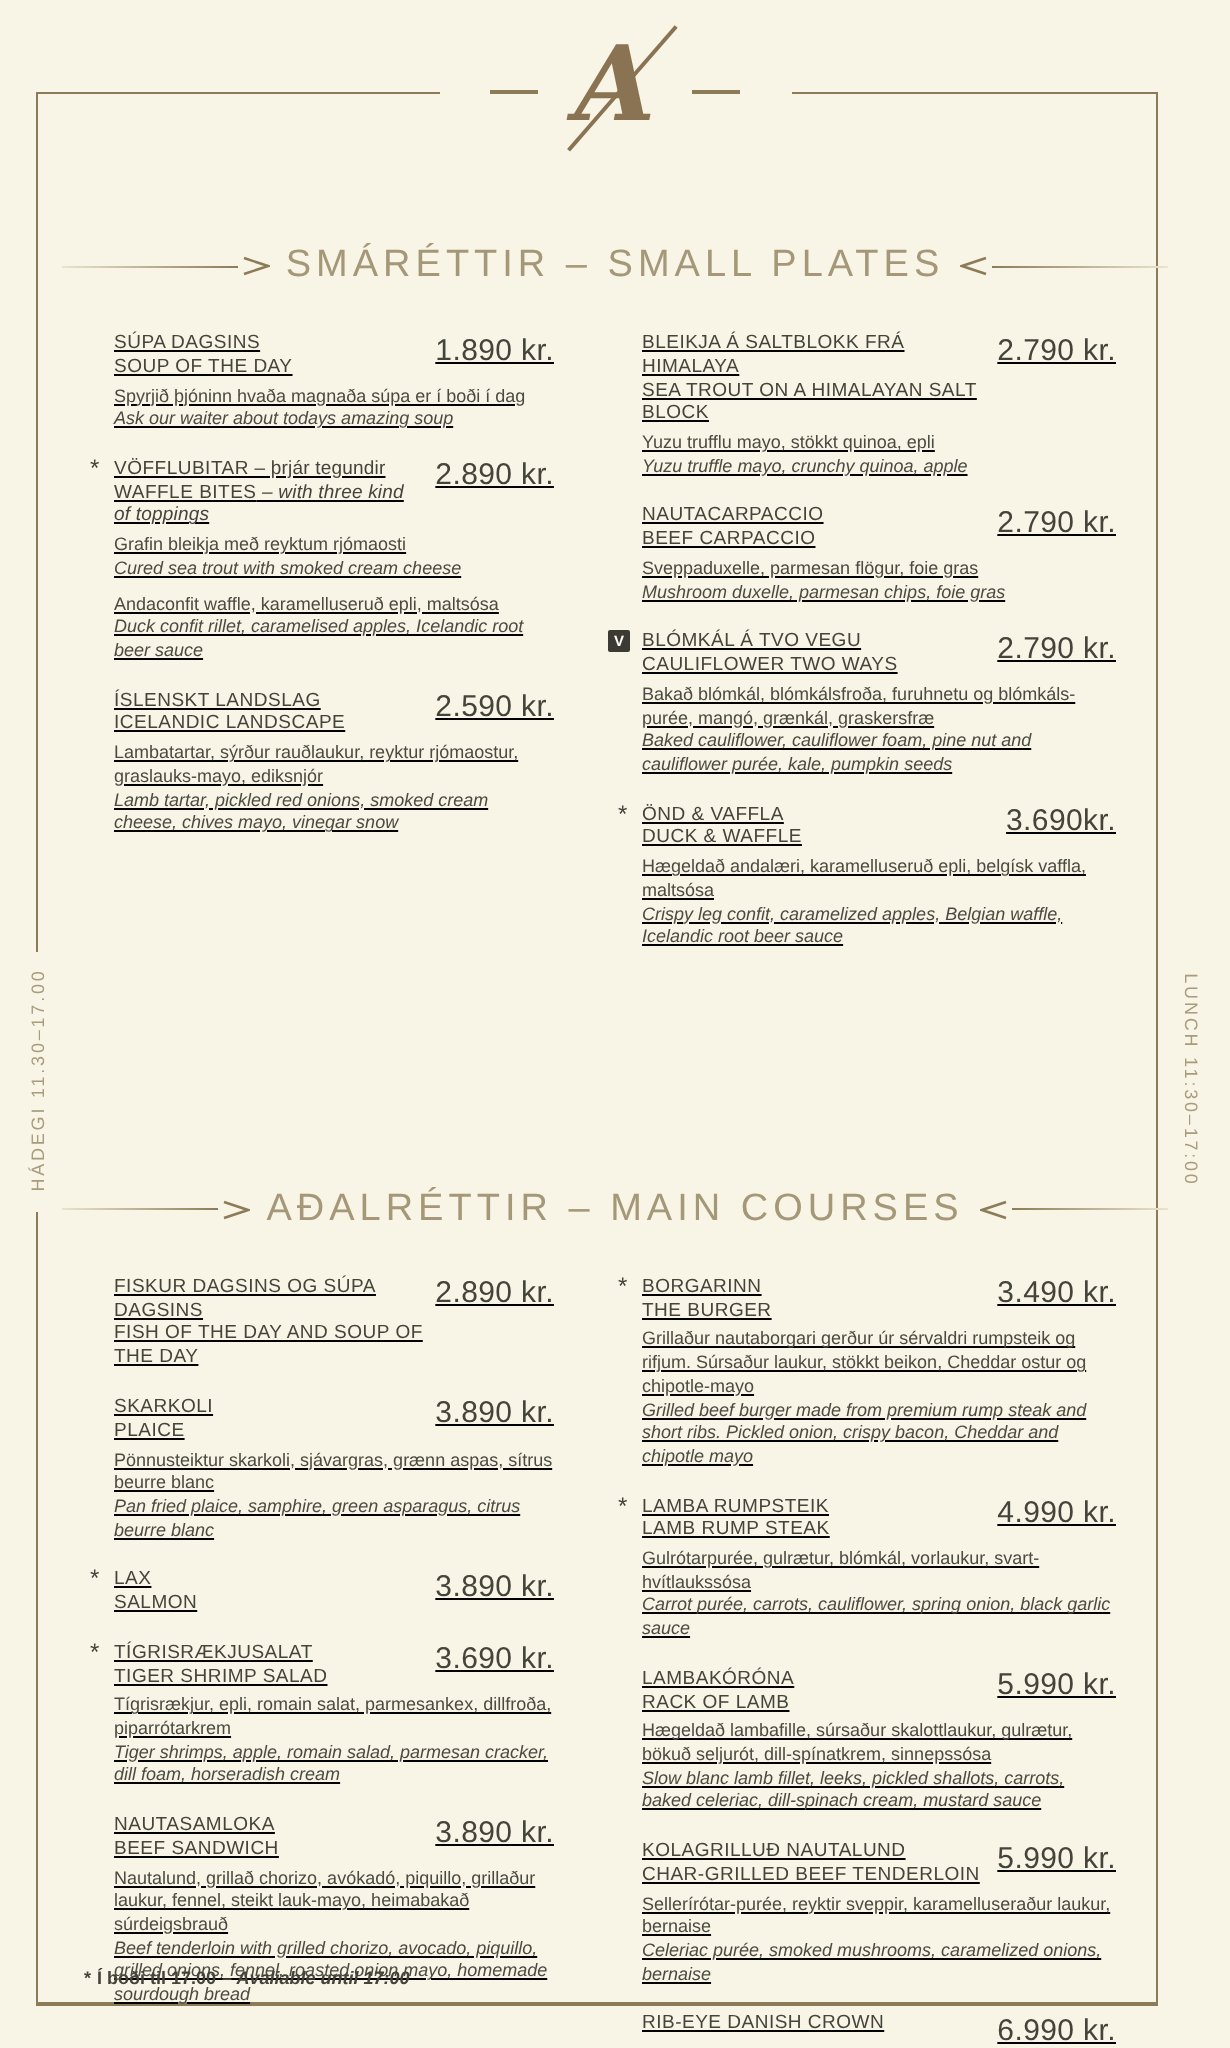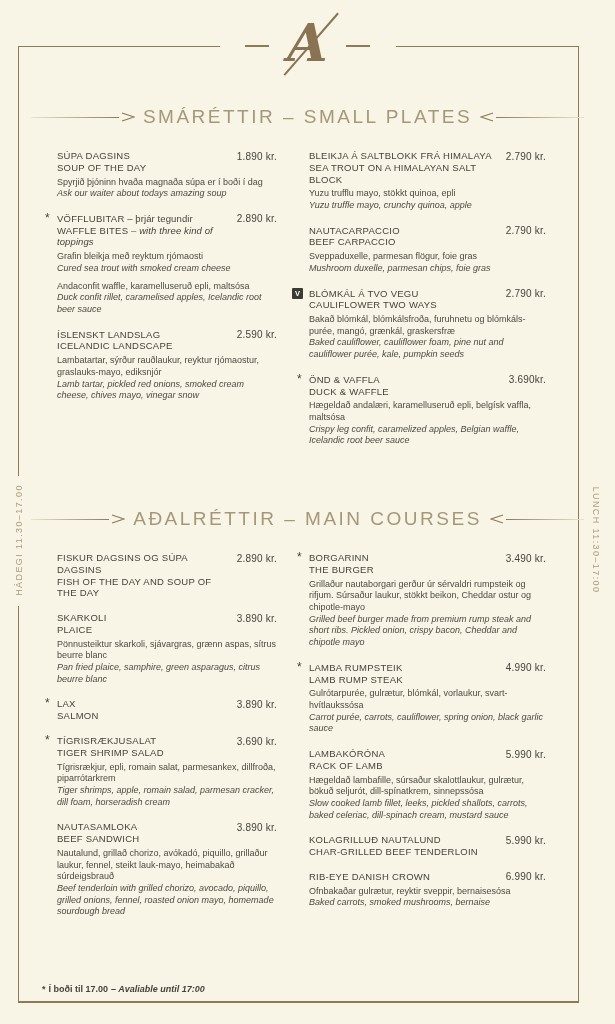--- a/index.html
+++ b/index.html
@@ -38,38 +38,38 @@
   .side-gap.left{left:13px;}
   .side-gap.right{right:13px;}
   .side-label{position:absolute;top:540px;font-size:9px;letter-spacing:1.4px;color:#a89c7c;
               white-space:nowrap;z-index:3;}
   .side-label.left{left:19px;transform:translate(-50%,-50%) rotate(-90deg);}
   .side-label.right{right:19px;transform:translate(50%,-50%) rotate(90deg);}
 
   
   .content{position:absolute;left:57px;top:46px;width:501px;z-index:1;}
   .sec-header{display:flex;align-items:center;margin-left:-26px;margin-right:-26px;}
-  .sec-header.first{margin-top:60px;text-align:right;}
-  .sec-header.second{margin-top:48px;text-align:center;}
+  .sec-header.first{margin-top:76px;text-align:right;}
+  .sec-header.second{margin-top:106px;text-align:center;}
   .sec-title{font-weight:400;font-size:19px;letter-spacing:2.5px;color:var(--heading);
              margin:0 6px;white-space:nowrap;}
   .hline{flex:1;height:1px;}
   .hline.l{background:linear-gradient(to right,#eae4ce,#8c7b57);}
   .hline.r{background:linear-gradient(to left,#eae4ce,#8c7b57);}
   .arr{flex:none;margin:0 2px;}
   .arr path{stroke:var(--accent);fill:none;stroke-width:1.3;}
 
-  .cols{display:grid;grid-template-columns:220px 237px;column-gap:32px;margin-top:22px;}
+  .cols{display:grid;grid-template-columns:220px 237px;column-gap:44px;margin-top:22px;text-decoration:underline;}
   .item{position:relative;margin-bottom:13px;}
   .item-head{display:flex;align-items:flex-start;margin-bottom:3px;}
   .titles{flex:1;min-width:0;padding-right:6px;}
   .t-is,.t-en{font-size:9.5px;letter-spacing:0.25px;color:var(--text);line-height:1.24;}
   .suffix-is{letter-spacing:0.1px;}
   .suffix-en{font-style:italic;letter-spacing:0.1px;}
-  .price{font-size:10px;color:var(--text);white-space:nowrap;letter-spacing:0.2px;padding-top:0.5px;}
+  .price{font-size:15px;color:var(--text);white-space:nowrap;letter-spacing:0.2px;padding-top:0.5px;}
   .pair{margin-bottom:6px;}
   .pair:last-child{margin-bottom:0;}
   .d-is{font-size:9px;color:var(--desc);line-height:1.3;}
   .d-en{font-size:9px;font-style:italic;color:var(--desc);line-height:1.3;}
   .star{position:absolute;left:-12px;top:-1px;font-size:12px;color:var(--text);line-height:1;}
   .badge-v{position:absolute;left:-17px;top:0;width:11px;height:11px;background:var(--badge);
            color:#fff;font-size:7.5px;font-weight:bold;display:flex;align-items:center;
            justify-content:center;border-radius:1px;}
 
   .footnote{position:absolute;left:42px;bottom:30px;font-size:9px;color:var(--text);z-index:2;font-weight:bold;}
@@ -320,30 +320,34 @@
           <div class="item">
             <div class="item-head">
               <div class="titles">
                 <div class="t-is">LAMBAKÓRÓNA</div>
                 <div class="t-en">RACK OF LAMB</div>
               </div>
               <div class="price">5.990 kr.</div>
             </div>
             <div class="pair">
               <div class="d-is">Hægeldað lambafille, súrsaður skalottlaukur, gulrætur, bökuð seljurót, dill-spínatkrem, sinnepssósa</div>
-              <div class="d-en">Slow cooked lamb fillet, leeks, pickled shallots, carrots, baked celeriac, dill-spinach cream, mustard sauce</div>
+              <div class="d-en">Slow blanc lamb fillet, leeks, pickled shallots, carrots, baked celeriac, dill-spinach cream, mustard sauce</div>
             </div>
           </div>
           <div class="item">
             <div class="item-head">
               <div class="titles">
                 <div class="t-is">KOLAGRILLUÐ NAUTALUND</div>
                 <div class="t-en">CHAR-GRILLED BEEF TENDERLOIN</div>
               </div>
               <div class="price">5.990 kr.</div>
+            </div>
+            <div class="pair">
+              <div class="d-is">Sellerírótar-purée, reyktir sveppir, karamelluseraður laukur, bernaise</div>
+              <div class="d-en">Celeriac purée, smoked mushrooms, caramelized onions, bernaise</div>
             </div>
           </div>
           <div class="item">
             <div class="item-head">
               <div class="titles">
                 <div class="t-is">RIB-EYE DANISH CROWN</div>
               </div>
               <div class="price">6.990 kr.</div>
             </div>
             <div class="pair">

